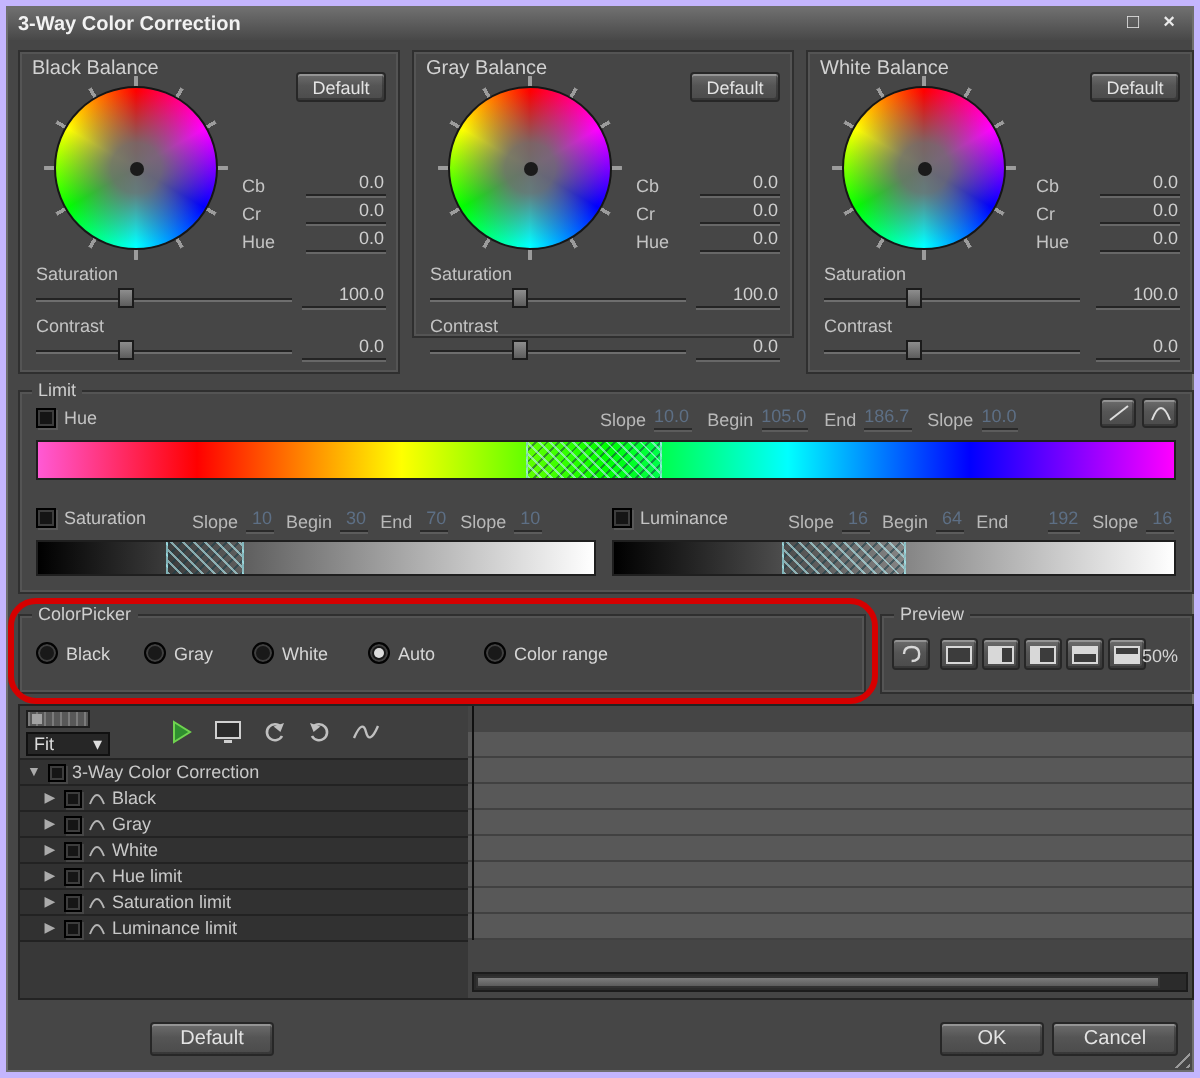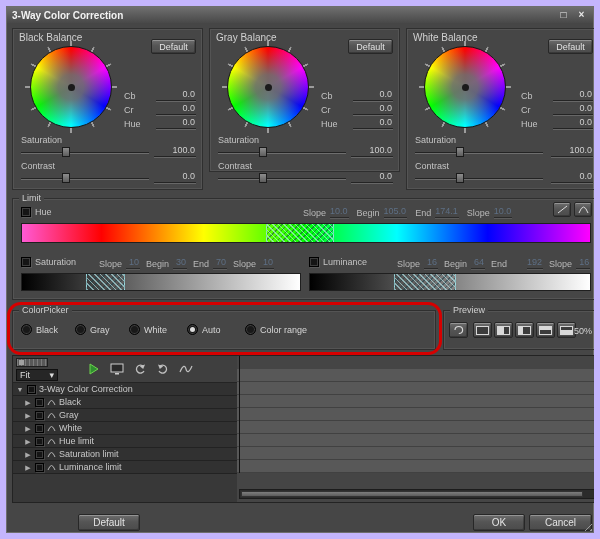--- a/index.html
+++ b/index.html
@@ -1,19 +1,19 @@
 <!DOCTYPE html>
 <html><head>
 <meta charset="utf-8">
 <style>
   * { box-sizing: border-box; margin: 0; padding: 0; }
   body { background:#888; font-family:"Liberation Sans", sans-serif; }
   .window {
     position:relative; width:600px; height:539px; background:#464646;
-    border:6px solid #c4b5fd; box-shadow: inset 0 0 0 1px #6e6e6e;
+    border:3px solid #c4b5fd; box-shadow: inset 0 0 0 1px #6e6e6e;
     color:#d0d0d0; font-size:10px; overflow:hidden;
   }
   
   .titlebar{position:absolute;top:1px;left:1px;right:1px;height:16px;
     background:linear-gradient(#6f6f6f,#484848);display:flex;align-items:center;
     padding:0 5px;font-weight:bold;color:#f2f2f2;font-size:10px;}
   .titlebar .controls{margin-left:auto;display:flex;gap:5px;}
   .win-btn{width:13px;height:12px;display:flex;align-items:center;justify-content:center;
     color:#eaeaea;font-size:10px;line-height:1;}
   
@@ -253,21 +253,21 @@
       <span class="pair">
           <span class="lbl">Slope</span>
           <span class="dval">10.0</span>
         </span>
       <span class="pair">
           <span class="lbl">Begin</span>
           <span class="dval">105.0</span>
         </span>
       <span class="pair">
           <span class="lbl">End</span>
-          <span class="dval">174.1</span>
+          <span class="dval">186.7</span>
         </span>
       <span class="pair">
           <span class="lbl">Slope</span>
           <span class="dval">10.0</span>
         </span>
     </div>
     <div class="btn mini-btn" style="right:28px;">
       <svg width="11" height="9">
           <path d="M1 8 L10 1" stroke="#ddd" fill="none"></path>
         </svg>

